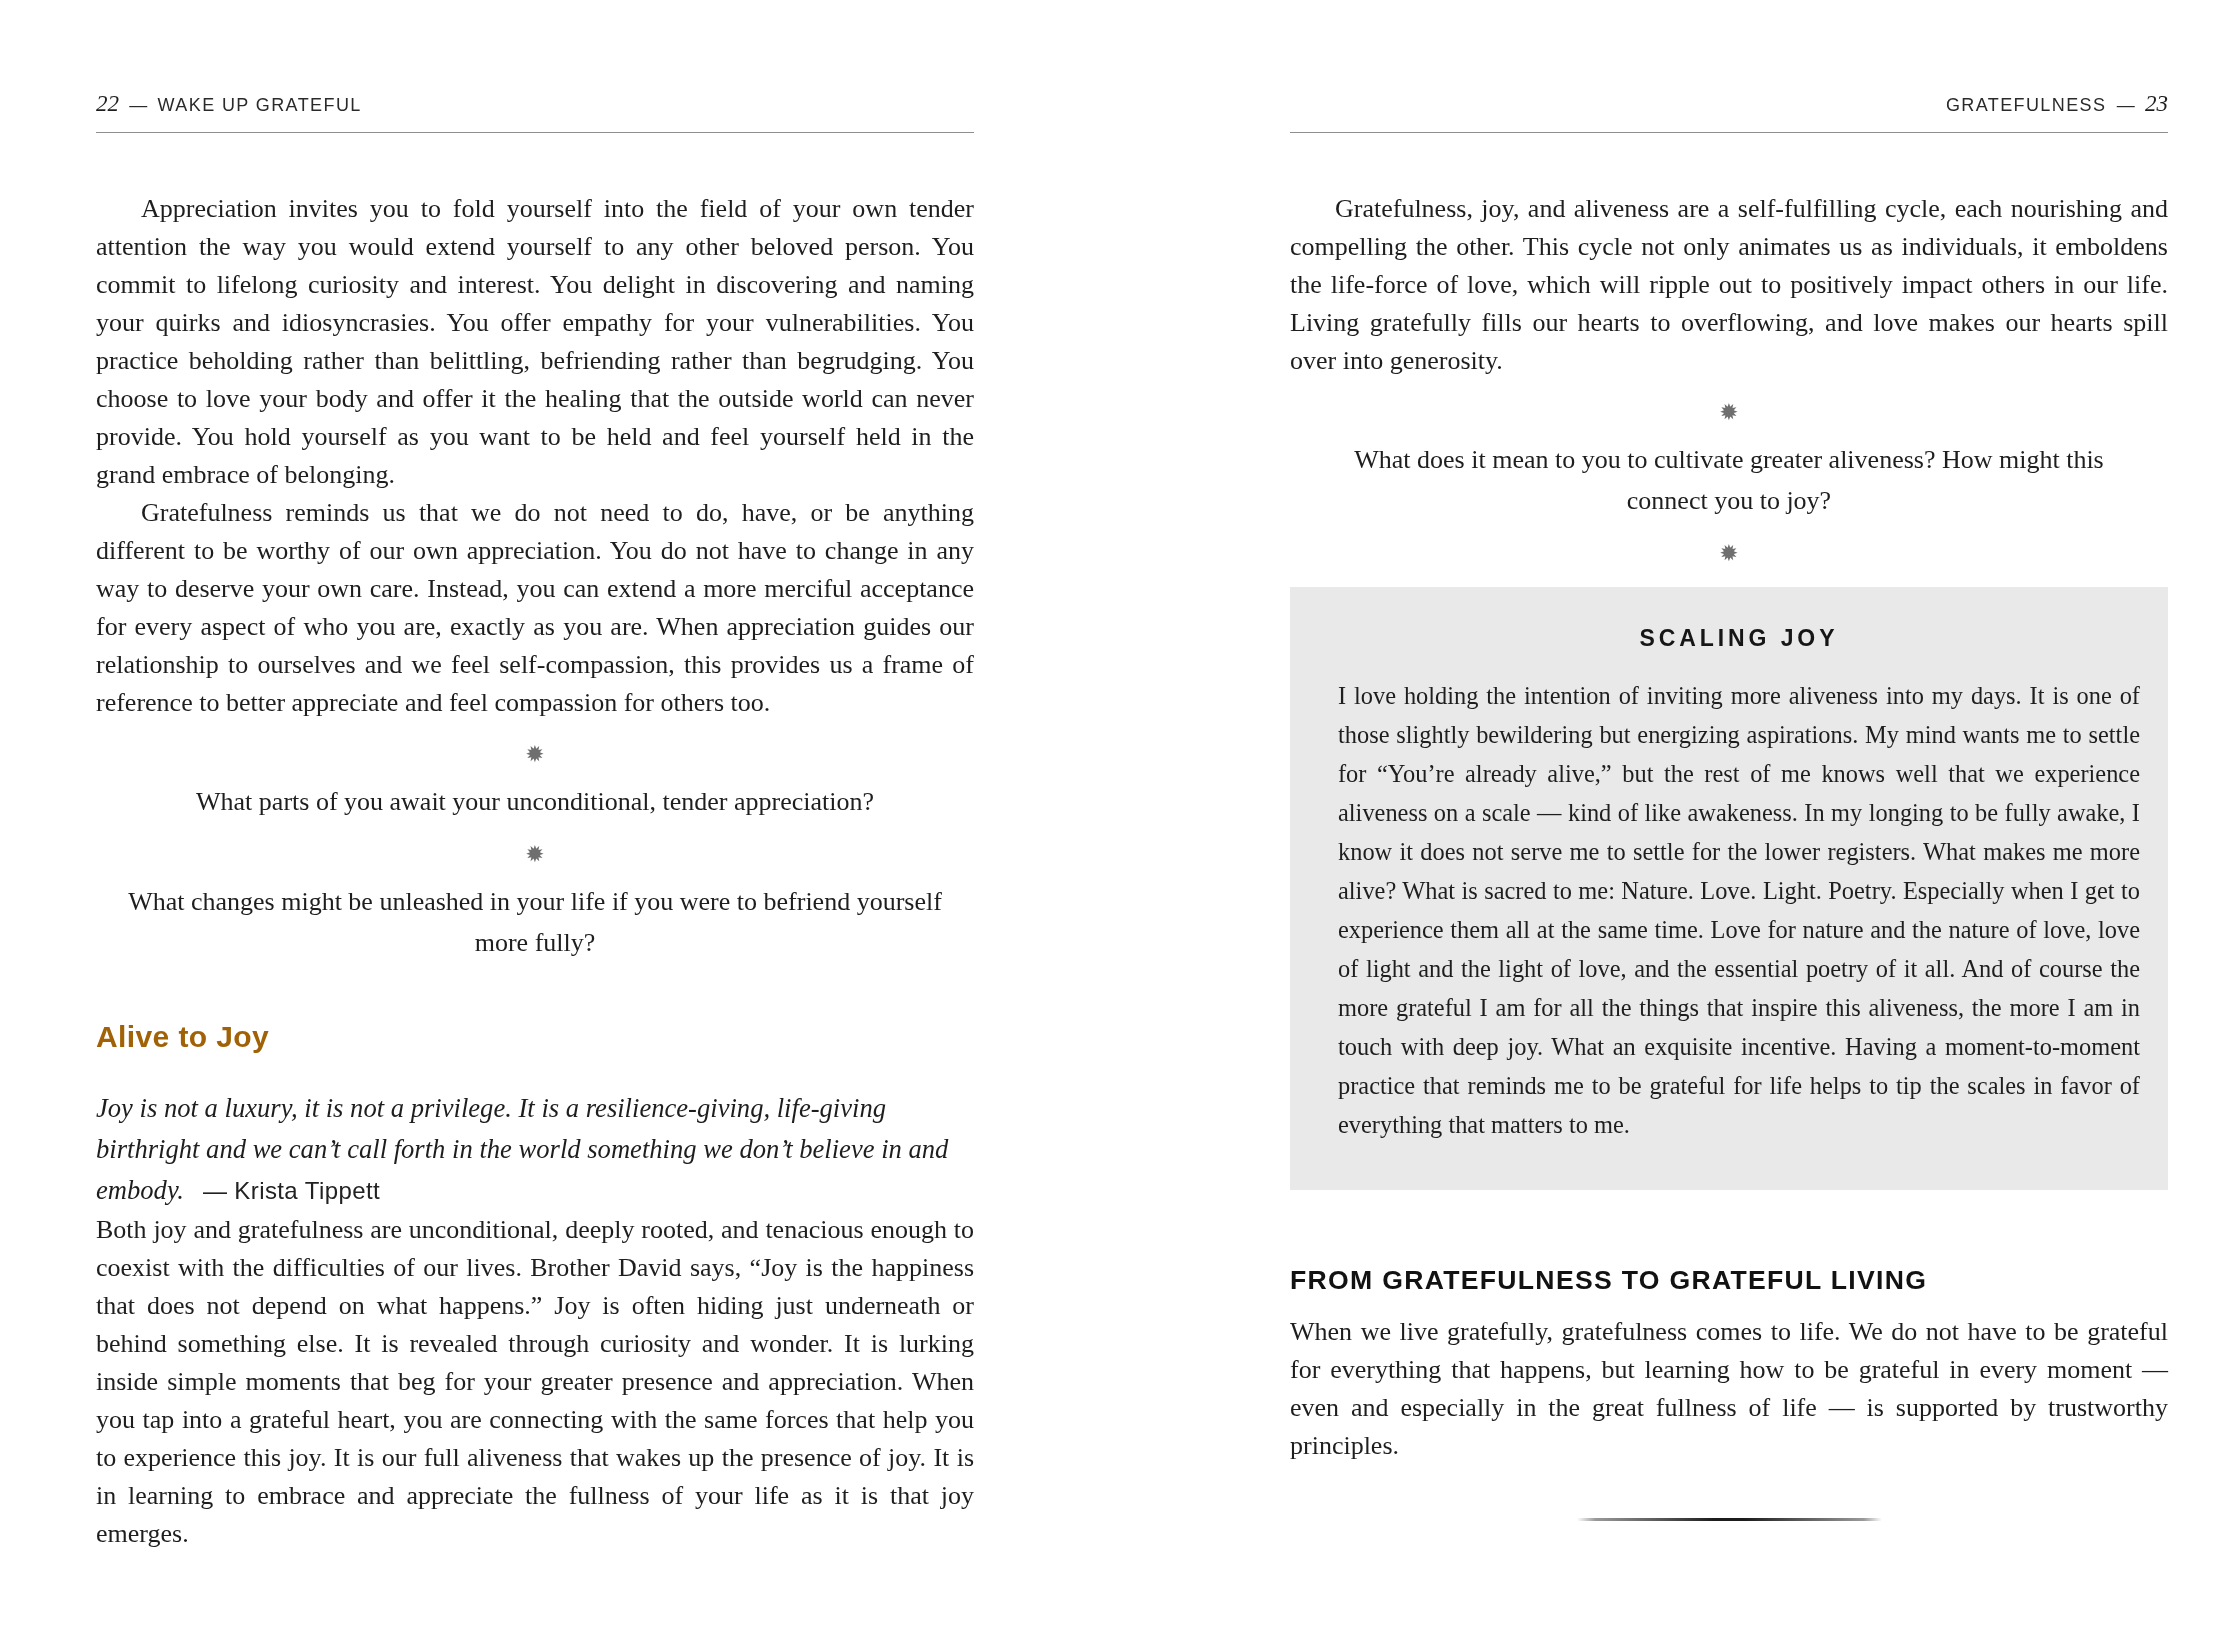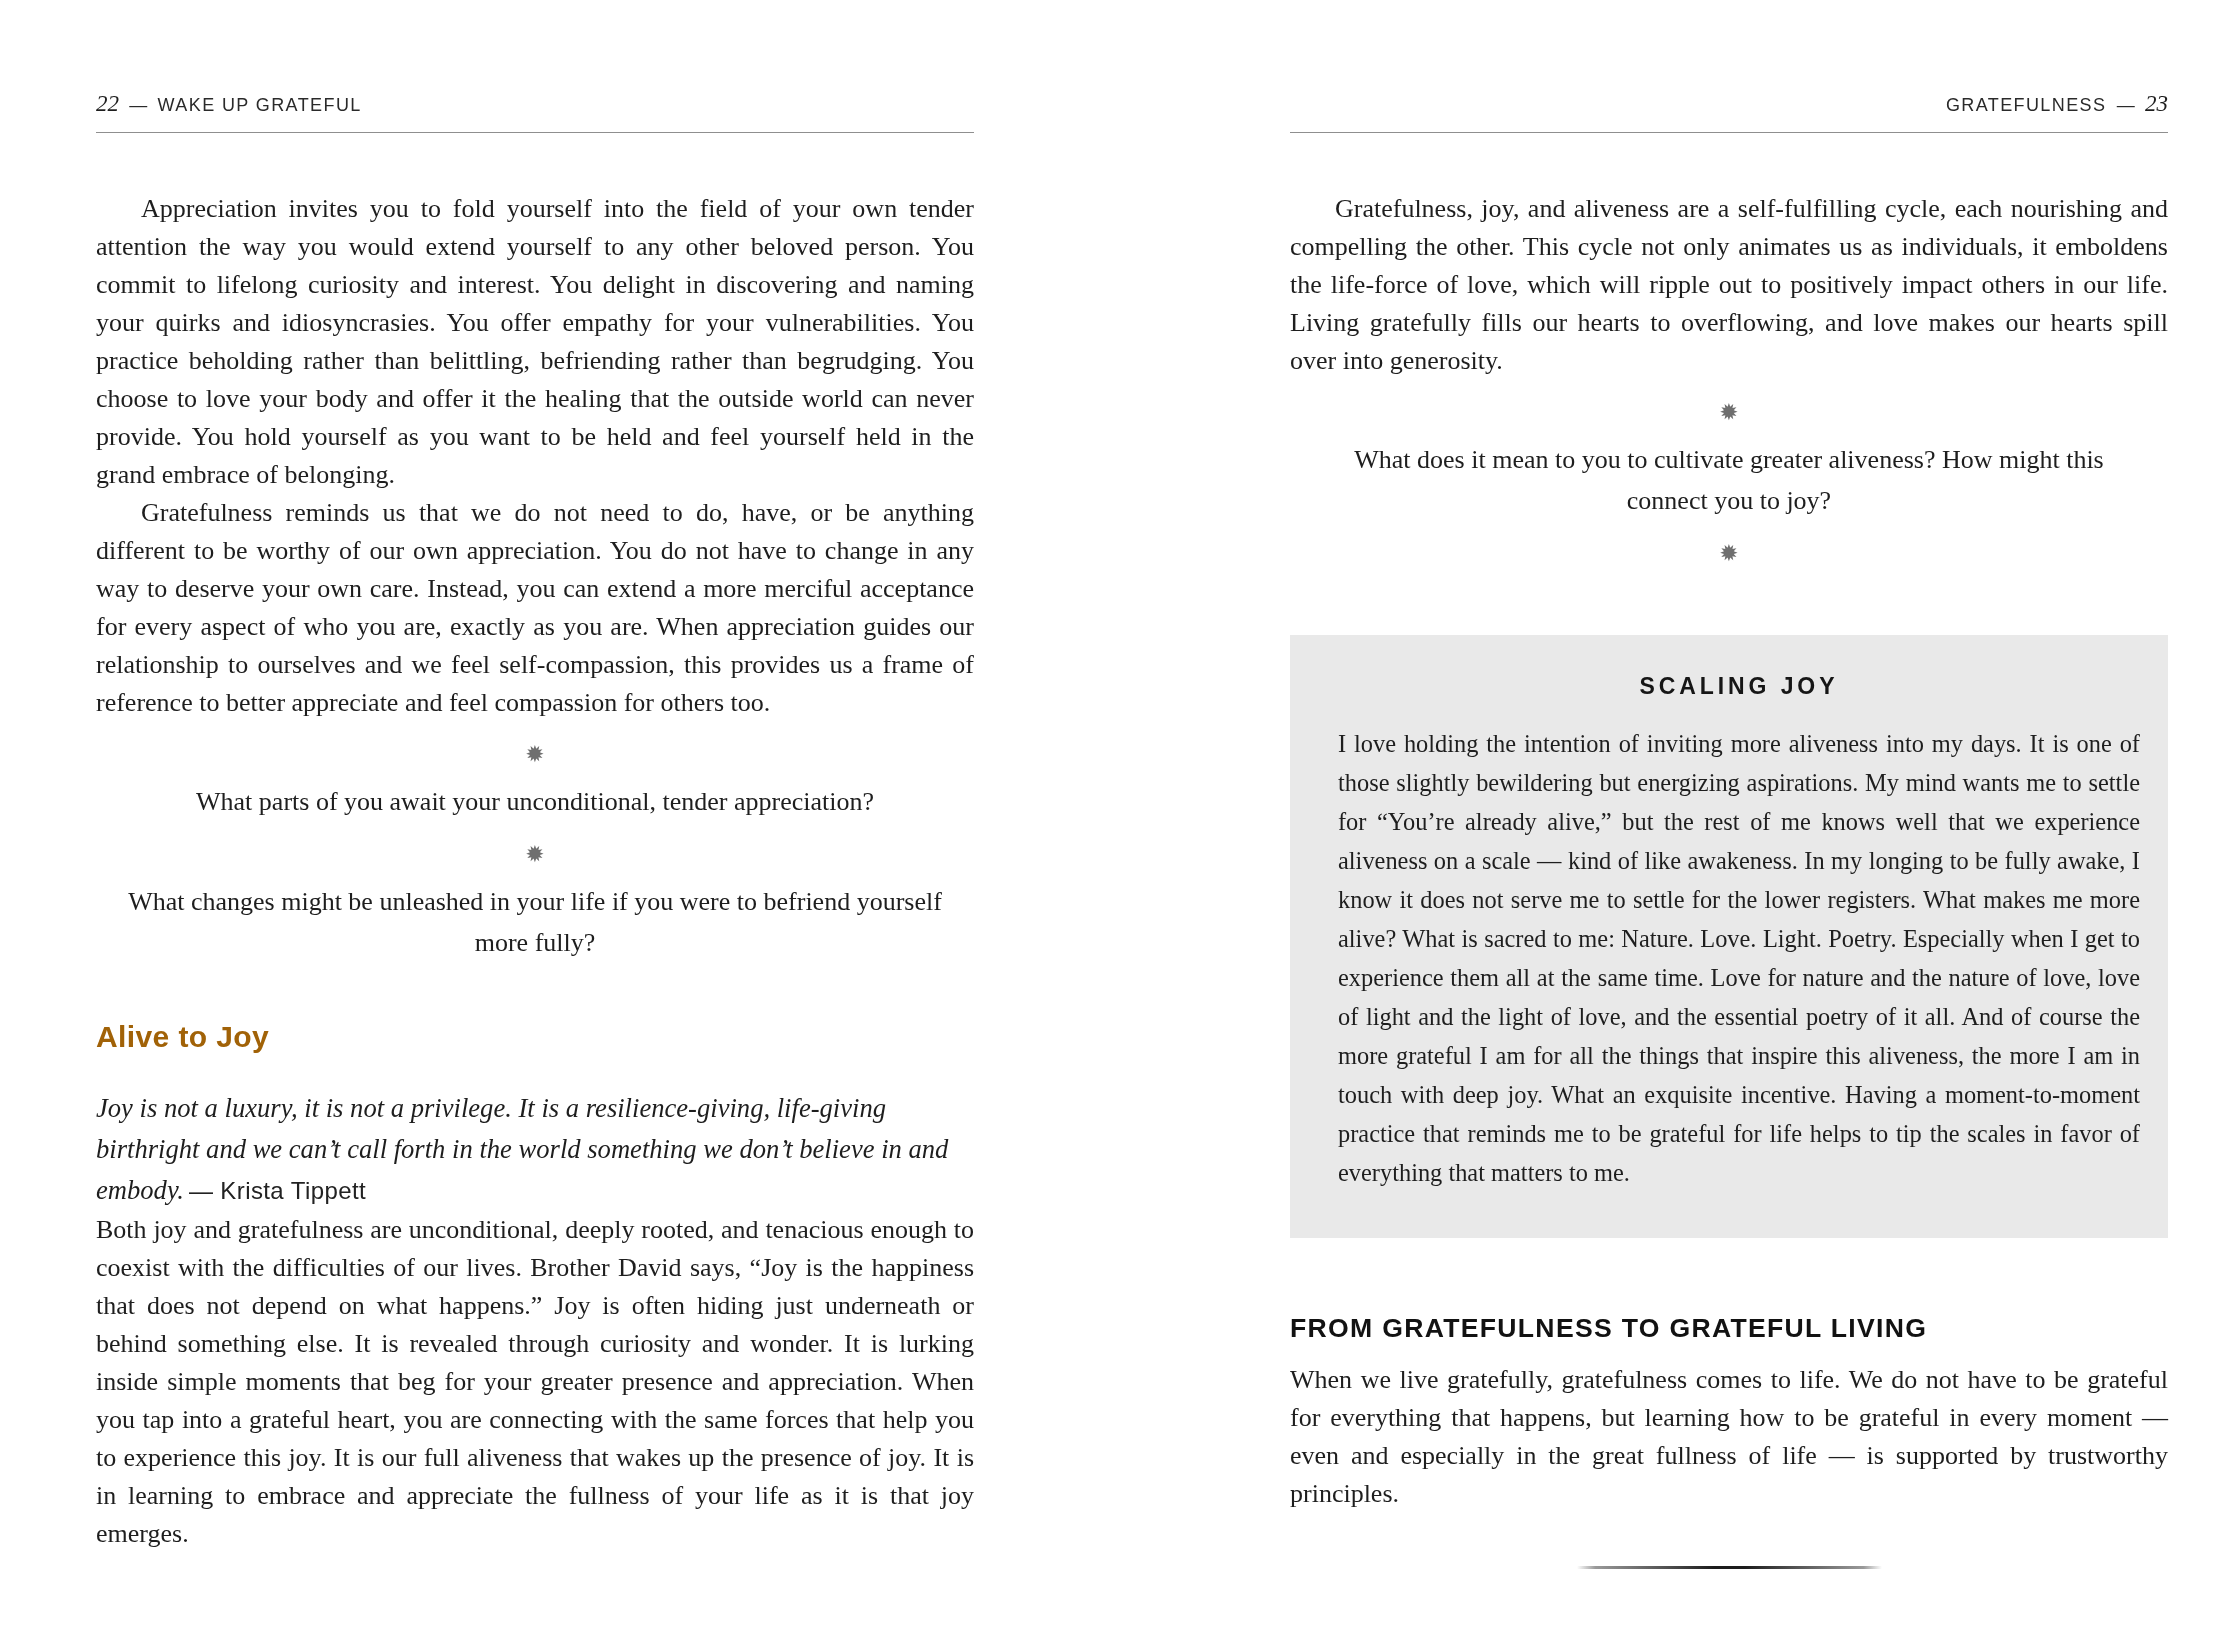--- a/index.html
+++ b/index.html
@@ -90,28 +90,28 @@
     font-size: 26.6px;
     line-height: 41px;
     margin: 34px 0 0 0;
   }
   .pull-quote .attr {
     font-style: normal;
     font-family: "Liberation Sans", sans-serif;
     font-size: 24px;
     color: #222222;
     letter-spacing: 0.4px;
-    margin-left: 5px;
+    margin-left: 19px;
   }
   .after-quote { margin-top: 29px; }
 
   
   .callout {
     background: #e9e9e9;
-    margin-top: 70px;
+    margin-top: 22px;
     padding: 38px 28px 46px 48px;
     box-sizing: border-box;
   }
   .callout-title {
     font-family: "Liberation Sans", sans-serif;
     font-weight: 700;
     font-size: 23px;
     letter-spacing: 3.9px;
     text-align: center;
     color: #161616;

